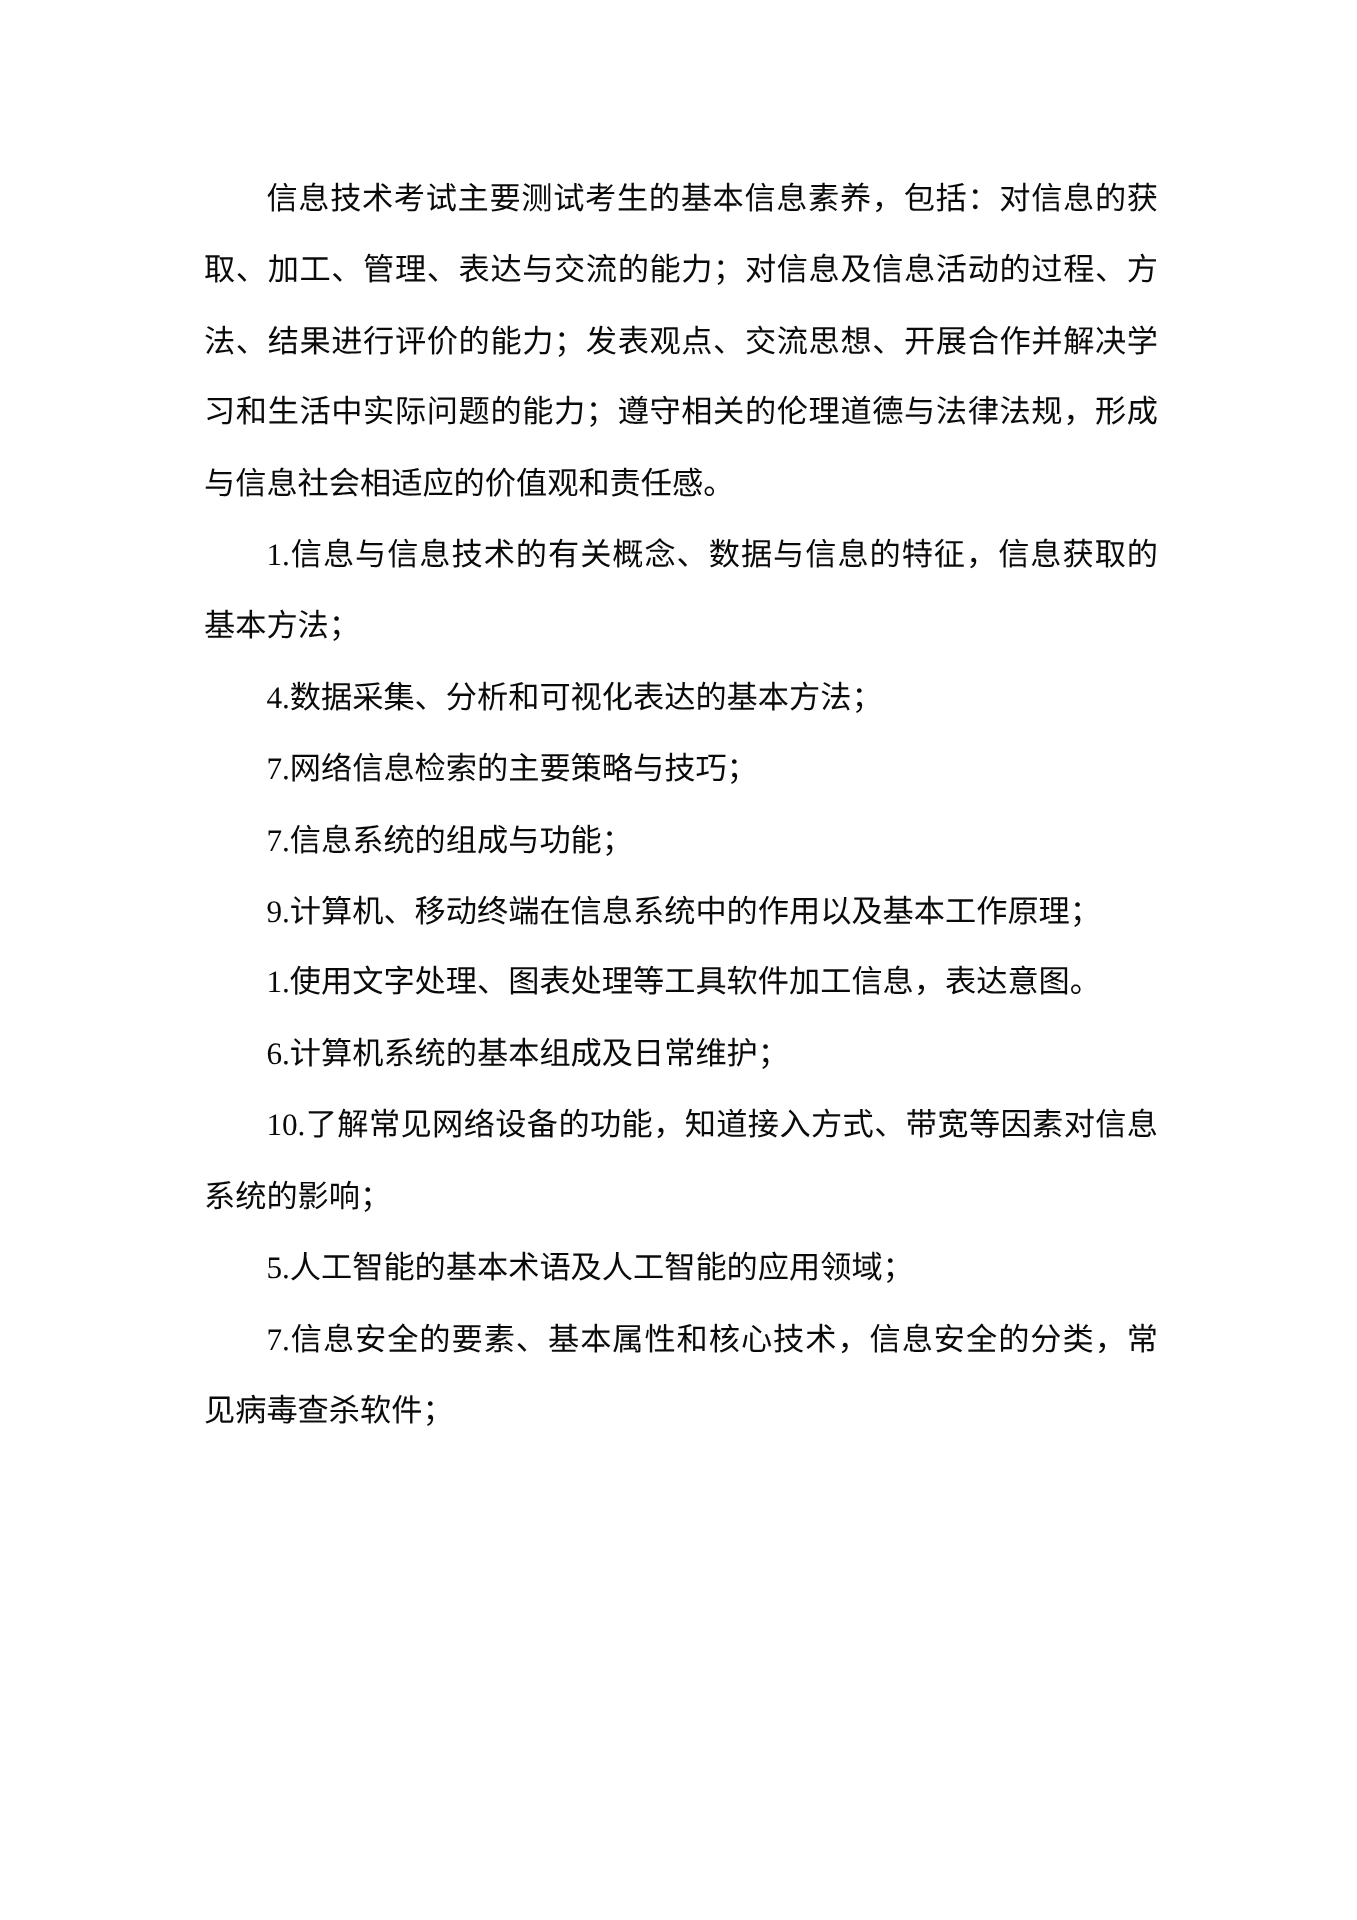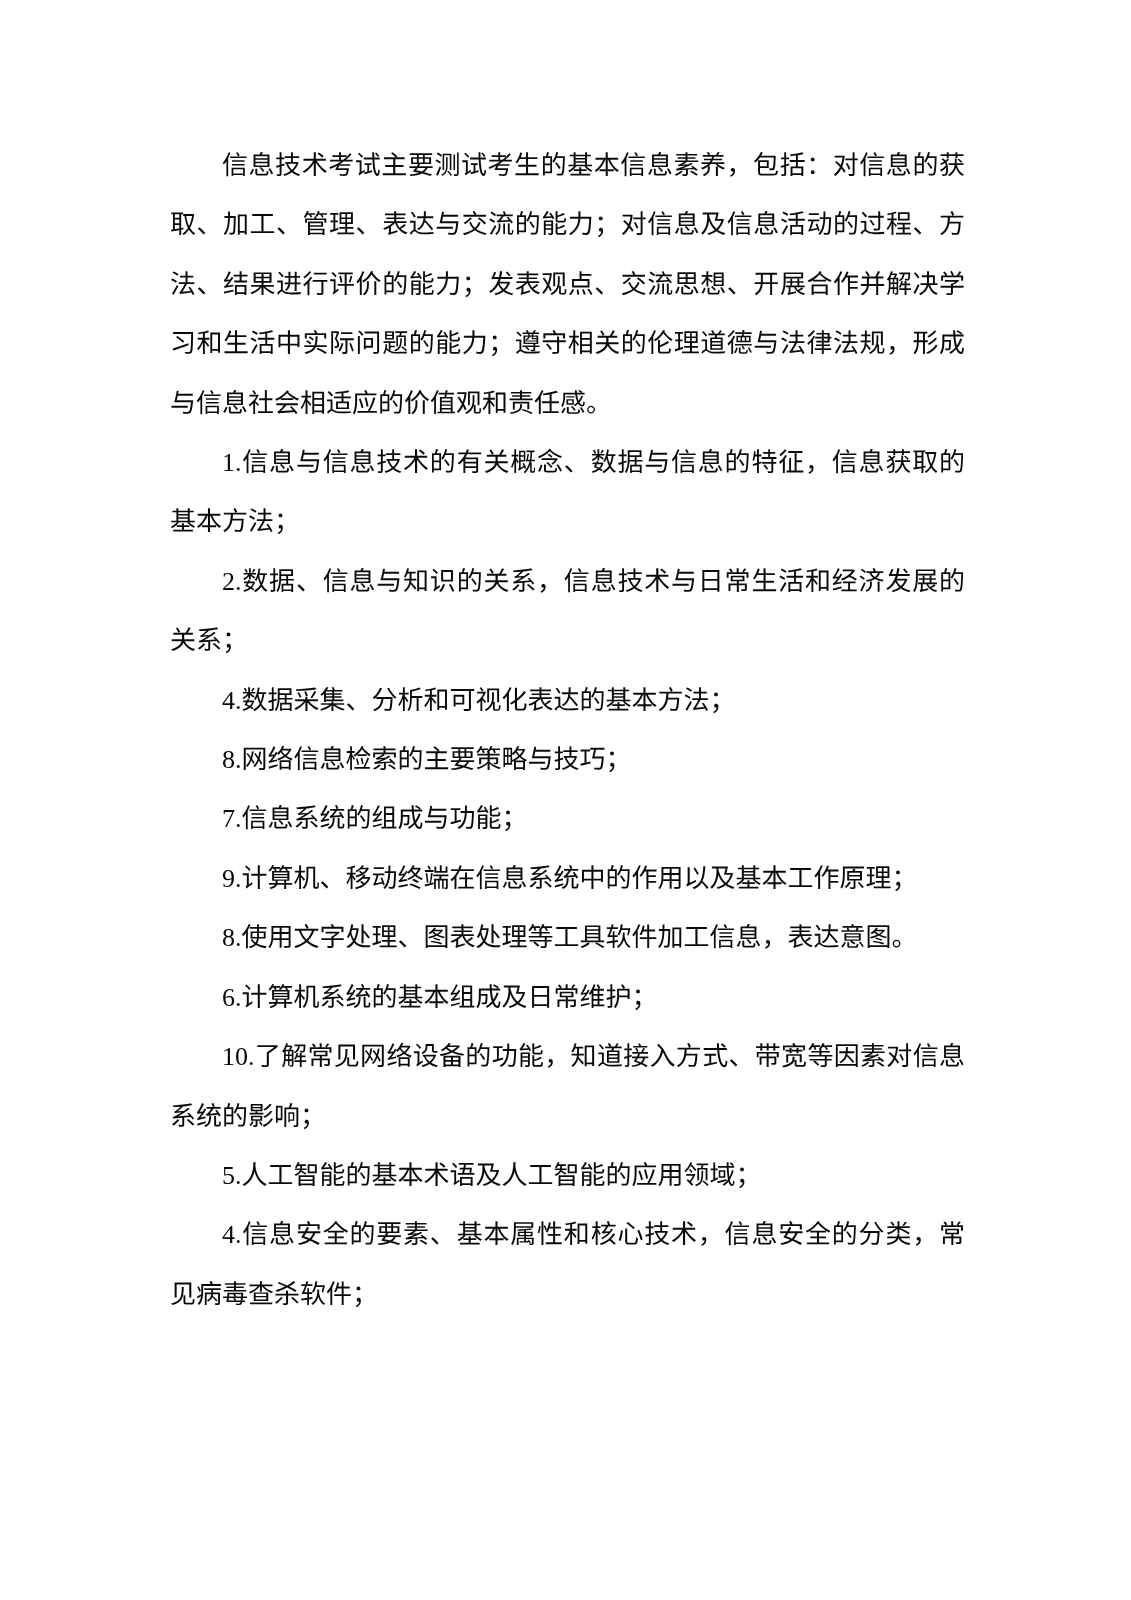--- a/index.html
+++ b/index.html
@@ -32,23 +32,22 @@
     word-break: break-all;
     overflow-wrap: anywhere;
   }
 </style>
 </head>
 <body>
 
 <div class="page">
   <p>信息技术考试主要测试考生的基本信息素养，包括：对信息的获取、加工、管理、表达与交流的能力；对信息及信息活动的过程、方法、结果进行评价的能力；发表观点、交流思想、开展合作并解决学习和生活中实际问题的能力；遵守相关的伦理道德与法律法规，形成与信息社会相适应的价值观和责任感。</p>
   <p>1.信息与信息技术的有关概念、数据与信息的特征，信息获取的基本方法；</p>
-  <p>2.数据、信息与知识的关系，信息技术与日常生活和经济发展的关系；</p>
   <p>4.数据采集、分析和可视化表达的基本方法；</p>
-  <p>8.网络信息检索的主要策略与技巧；</p>
+  <p>7.网络信息检索的主要策略与技巧；</p>
   <p>7.信息系统的组成与功能；</p>
   <p>9.计算机、移动终端在信息系统中的作用以及基本工作原理；</p>
-  <p>8.使用文字处理、图表处理等工具软件加工信息，表达意图。</p>
+  <p>1.使用文字处理、图表处理等工具软件加工信息，表达意图。</p>
   <p>6.计算机系统的基本组成及日常维护；</p>
   <p>10.了解常见网络设备的功能，知道接入方式、带宽等因素对信息系统的影响；</p>
   <p>5.人工智能的基本术语及人工智能的应用领域；</p>
-  <p>4.信息安全的要素、基本属性和核心技术，信息安全的分类，常见病毒查杀软件；</p>
+  <p>7.信息安全的要素、基本属性和核心技术，信息安全的分类，常见病毒查杀软件；</p>
 </div>
 
 </body></html>

